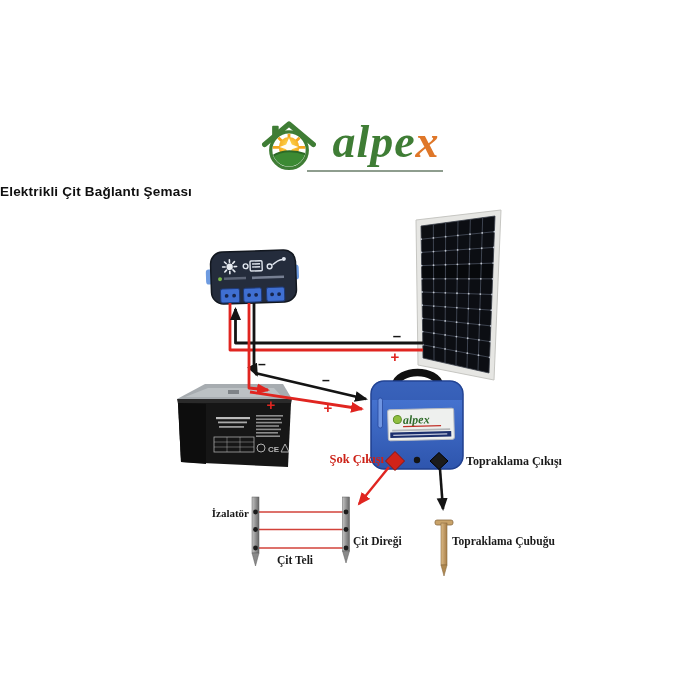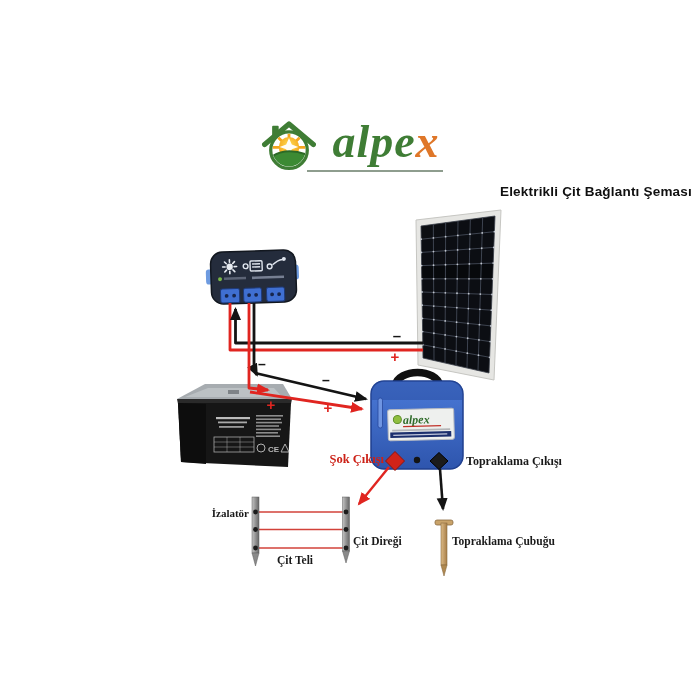--- a/index.html
+++ b/index.html
@@ -14,21 +14,21 @@
   .house .house-stroke{stroke:var(--brand_green,#3f7d35);}
   .house .house-fill{fill:var(--brand_green,#3f7d35);}
   .brand{position:relative;padding:0 2px 7px 0;line-height:1;}
   .brand .b1{font-family:"Liberation Serif","DejaVu Serif",serif;font-style:italic;font-weight:600;
              font-size:46px;color:var(--brand_green,#3f7d35);letter-spacing:1px;margin-left:9px;}
   .brand .b2{font-family:"Liberation Serif","DejaVu Serif",serif;font-style:italic;font-weight:600;
              font-size:46px;color:var(--brand_orange,#df7729);}
   .brand .rule{position:absolute;left:-16px;right:-2px;bottom:0;height:2px;background:#8e9d8e;}
 
   
-  .title{position:absolute;top:184px;left:0;right:8px;text-align:right;
+  .title{position:absolute;top:184px;left:0;right:0;text-align:left;
          font-size:13.5px;font-weight:700;color:#0f0f0f;letter-spacing:.2px;}
 
   
   .diagram{position:absolute;left:0;top:0;width:700px;height:700px;}
 
   .wire-red{stroke:var(--wire_red,#e02520);fill:none;}
   .wire-black{stroke:var(--wire_black,#141414);fill:none;}
   .arrow-r{fill:var(--wire_red,#e02520);}
   .arrow-b{fill:var(--wire_black,#141414);}
 

